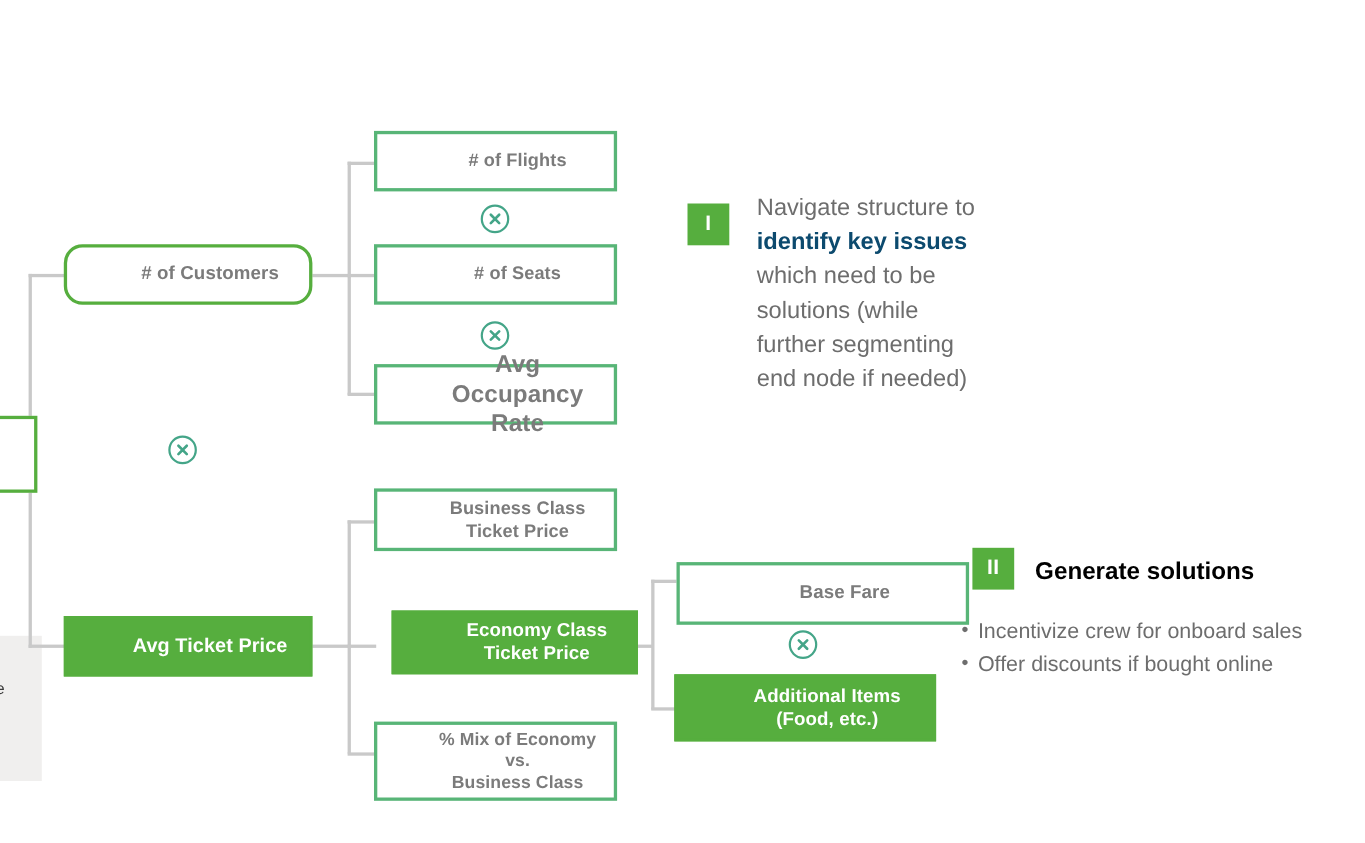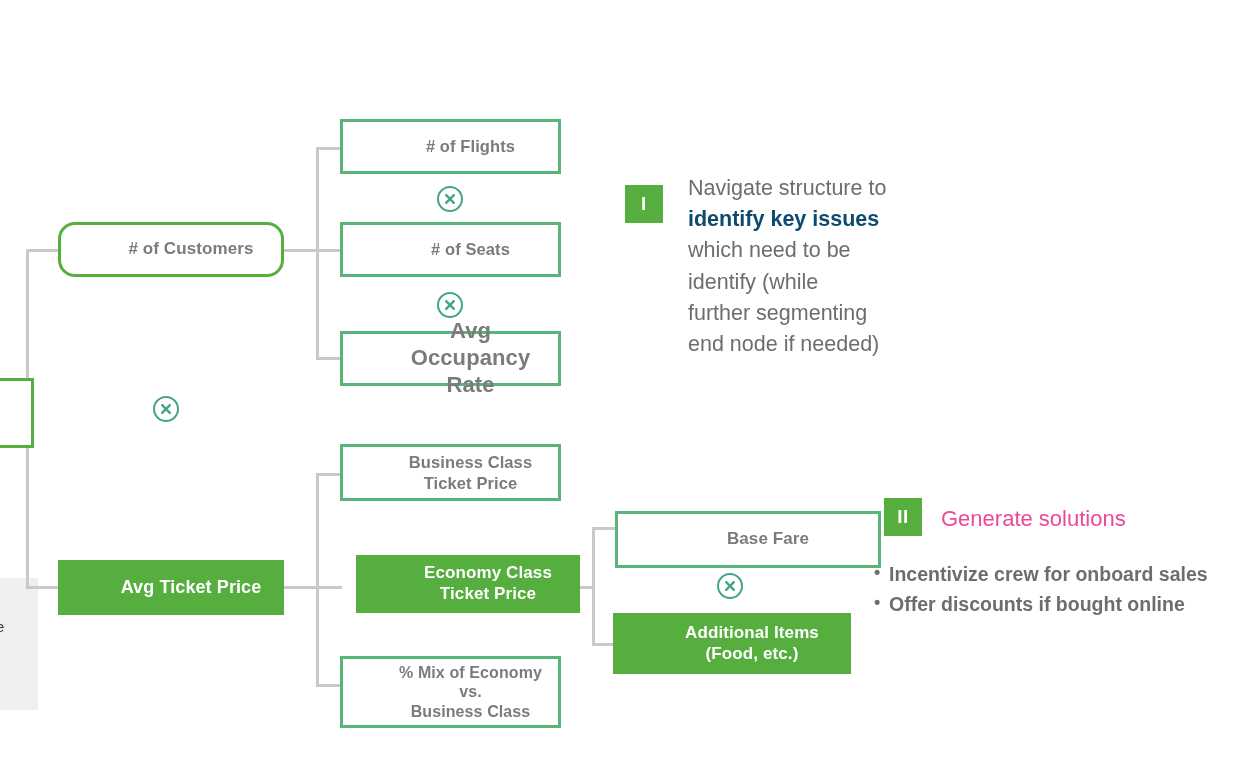--- a/index.html
+++ b/index.html
@@ -98,34 +98,33 @@
     line-height: 1.45;
     font-weight: normal;
   }
   .annot-text .hl {
     color: #0c4a6e;
     font-weight: bold;
   }
 
   .annot-title {
     position: absolute;
-    color: #ec4899;
+    color: #000000;
     font-size: 22px;
-    font-weight: normal;
+    font-weight: bold;
   }
 
   .bullets {
     position: absolute;
     color: #6d6d6d;
     font-size: 19.5px;
     line-height: 1.53;
     list-style: none;
     margin: 0;
     padding: 0;
-    font-weight: bold;
   }
   .bullets li { position: relative; padding-left: 15px; white-space: nowrap; }
   .bullets li::before {
     content: "\2022";
     position: absolute;
     left: 0;
     top: -1px;
     color: #6d6d6d;
     font-size: 18px;
   }
@@ -251,21 +250,21 @@
   </div>
 
   <div class="marker" style="left:625px; top:185px;">
     <span>I</span>
   </div>
 
   <div class="annot-text" style="left:688px; top:173px; width:290px;">
     <span>Navigate structure to</span><br>
     <span class="hl">identify key issues</span><br>
     <span>which need to be</span><br>
-    <span>identify (while</span><br>
+    <span>solutions (while</span><br>
     <span>further segmenting</span><br>
     <span>end node if needed)</span>
   </div>
 
   <div class="marker" style="left:884px; top:498px;">
     <span>II</span>
   </div>
 
   <div class="annot-title" style="left:941px; top:506px;">
     <span>Generate solutions</span>

